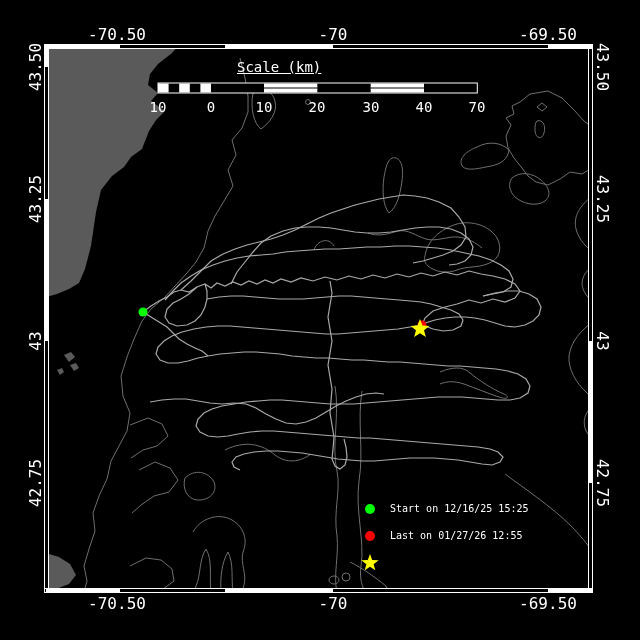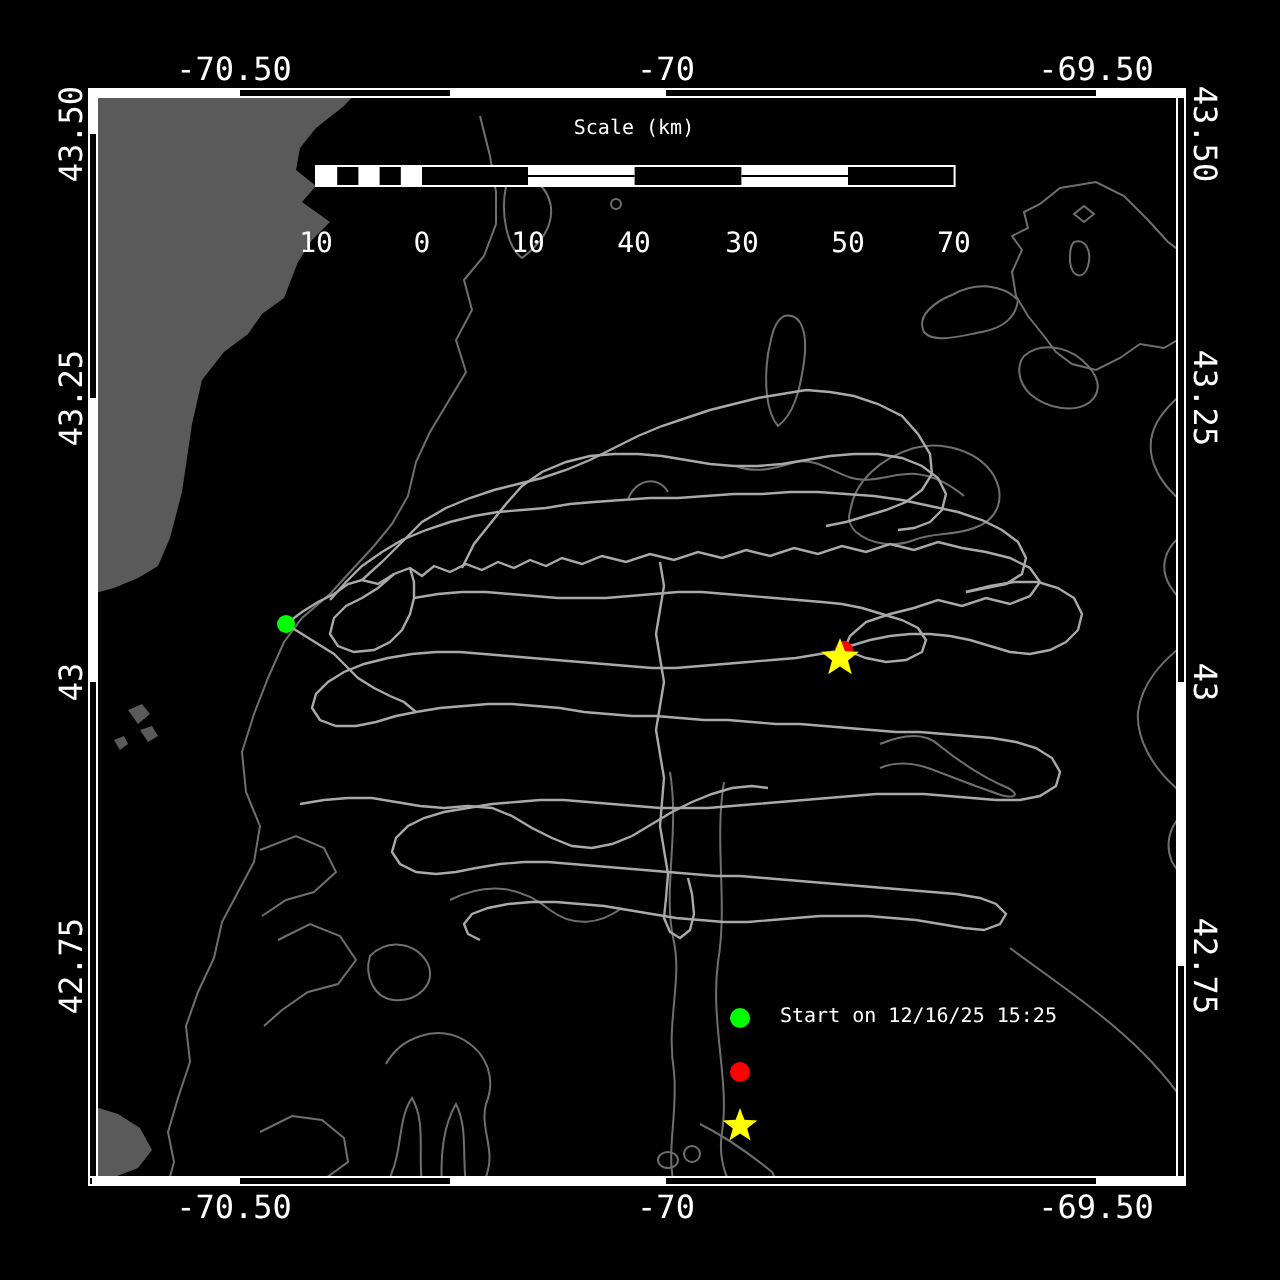--- a/index.html
+++ b/index.html
@@ -3,22 +3,22 @@
 <meta charset="utf-8">
 <style>
   html,body{margin:0;padding:0;background:#000;}
   #stage{position:relative;width:640px;height:640px;background:#000;overflow:hidden;
          font-family:"DejaVu Sans Mono","Liberation Mono",monospace;}
   #map-svg{position:absolute;left:0;top:0;}
   .axlab{position:absolute;color:#fff;font-size:16px;text-align:center;width:90px;height:18px;
          line-height:18px;letter-spacing:0px;}
   .axlab.vert-l{transform:rotate(-90deg);}
   .axlab.vert-r{transform:rotate(90deg);}
-  .sclab{position:absolute;color:#fff;font-size:14px;text-align:center;width:60px;height:16px;line-height:16px;margin-top:15px;}
-  #scale-title{position:absolute;left:237px;top:59px;width:160px;text-align:center;color:#fff;font-size:10px;}
+  .sclab{position:absolute;color:#fff;font-size:14px;text-align:center;width:60px;height:16px;line-height:16px;}
+  #scale-title{position:absolute;left:237px;top:59px;width:160px;text-align:left;color:#fff;font-size:14px;text-decoration:underline;}
   .legend-row{position:absolute;left:390px;color:#fff;font-size:10px;height:16px;line-height:16px;white-space:pre;}
 </style>
 </head>
 <body>
 
 <div id="stage">
 
   <svg id="map-svg" width="640" height="640" viewBox="0 0 640 640">
     <defs>
       <clipPath id="mapclip">
@@ -135,20 +135,21 @@
       <div class="axlab vert-r" style="left: 557px; top: 332px;">43</div>
       <div class="axlab vert-l" style="left: -9px; top: 474px;">42.75</div>
       <div class="axlab vert-r" style="left: 557px; top: 474px;">42.75</div>
     </div>
 
   <div id="scale-title">Scale (km)</div>
   <div id="scale-labels">
       <div class="sclab" style="left: 128px; top: 99px;">10</div>
       <div class="sclab" style="left: 181px; top: 99px;">0</div>
       <div class="sclab" style="left: 234px; top: 99px;">10</div>
-      <div class="sclab" style="left: 287px; top: 99px;">40</div>
+      <div class="sclab" style="left: 287px; top: 99px;">20</div>
       <div class="sclab" style="left: 341px; top: 99px; text-align: center;">30</div>
-      <div class="sclab" style="left: 394px; top: 99px;">50</div>
+      <div class="sclab" style="left: 394px; top: 99px;">40</div>
       <div class="sclab" style="left: 447px; top: 99px;">70</div>
     </div>
 
   <div class="legend-row" style="top:501px;">Start on 12/16/25 15:25</div>
+  <div class="legend-row" style="top:528px;">Last on 01/27/26 12:55</div>
 </div>
 
 </body></html>

